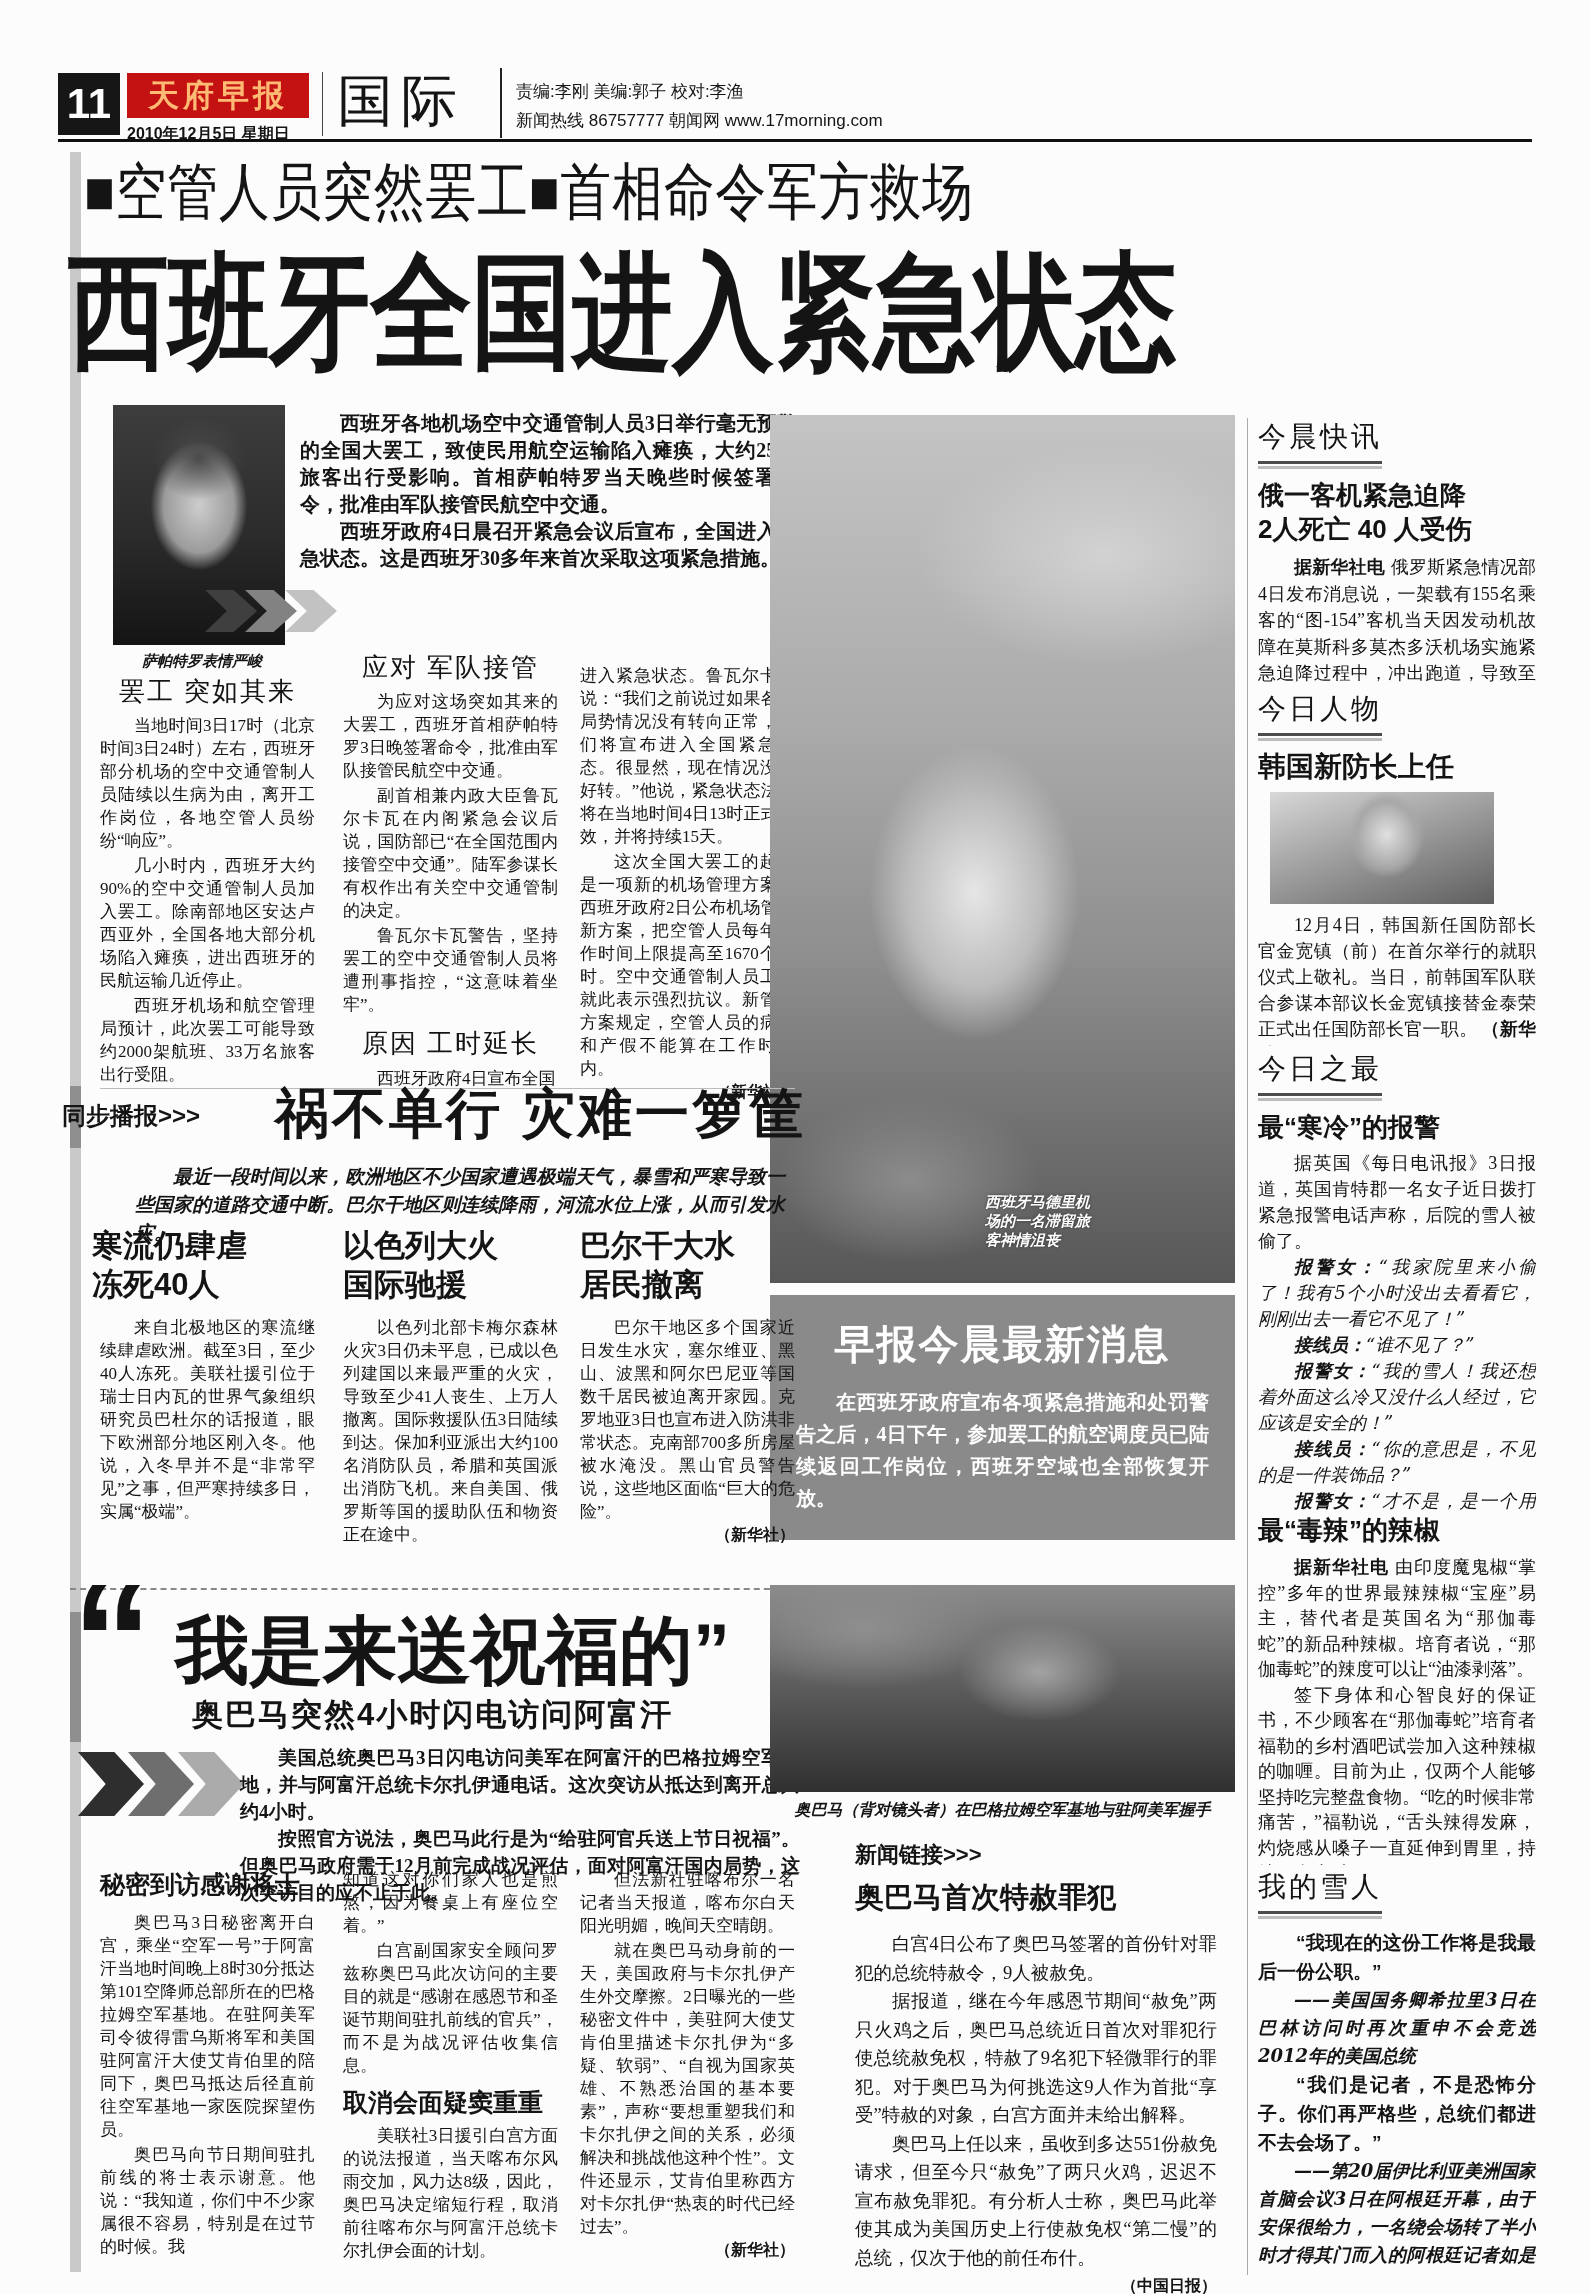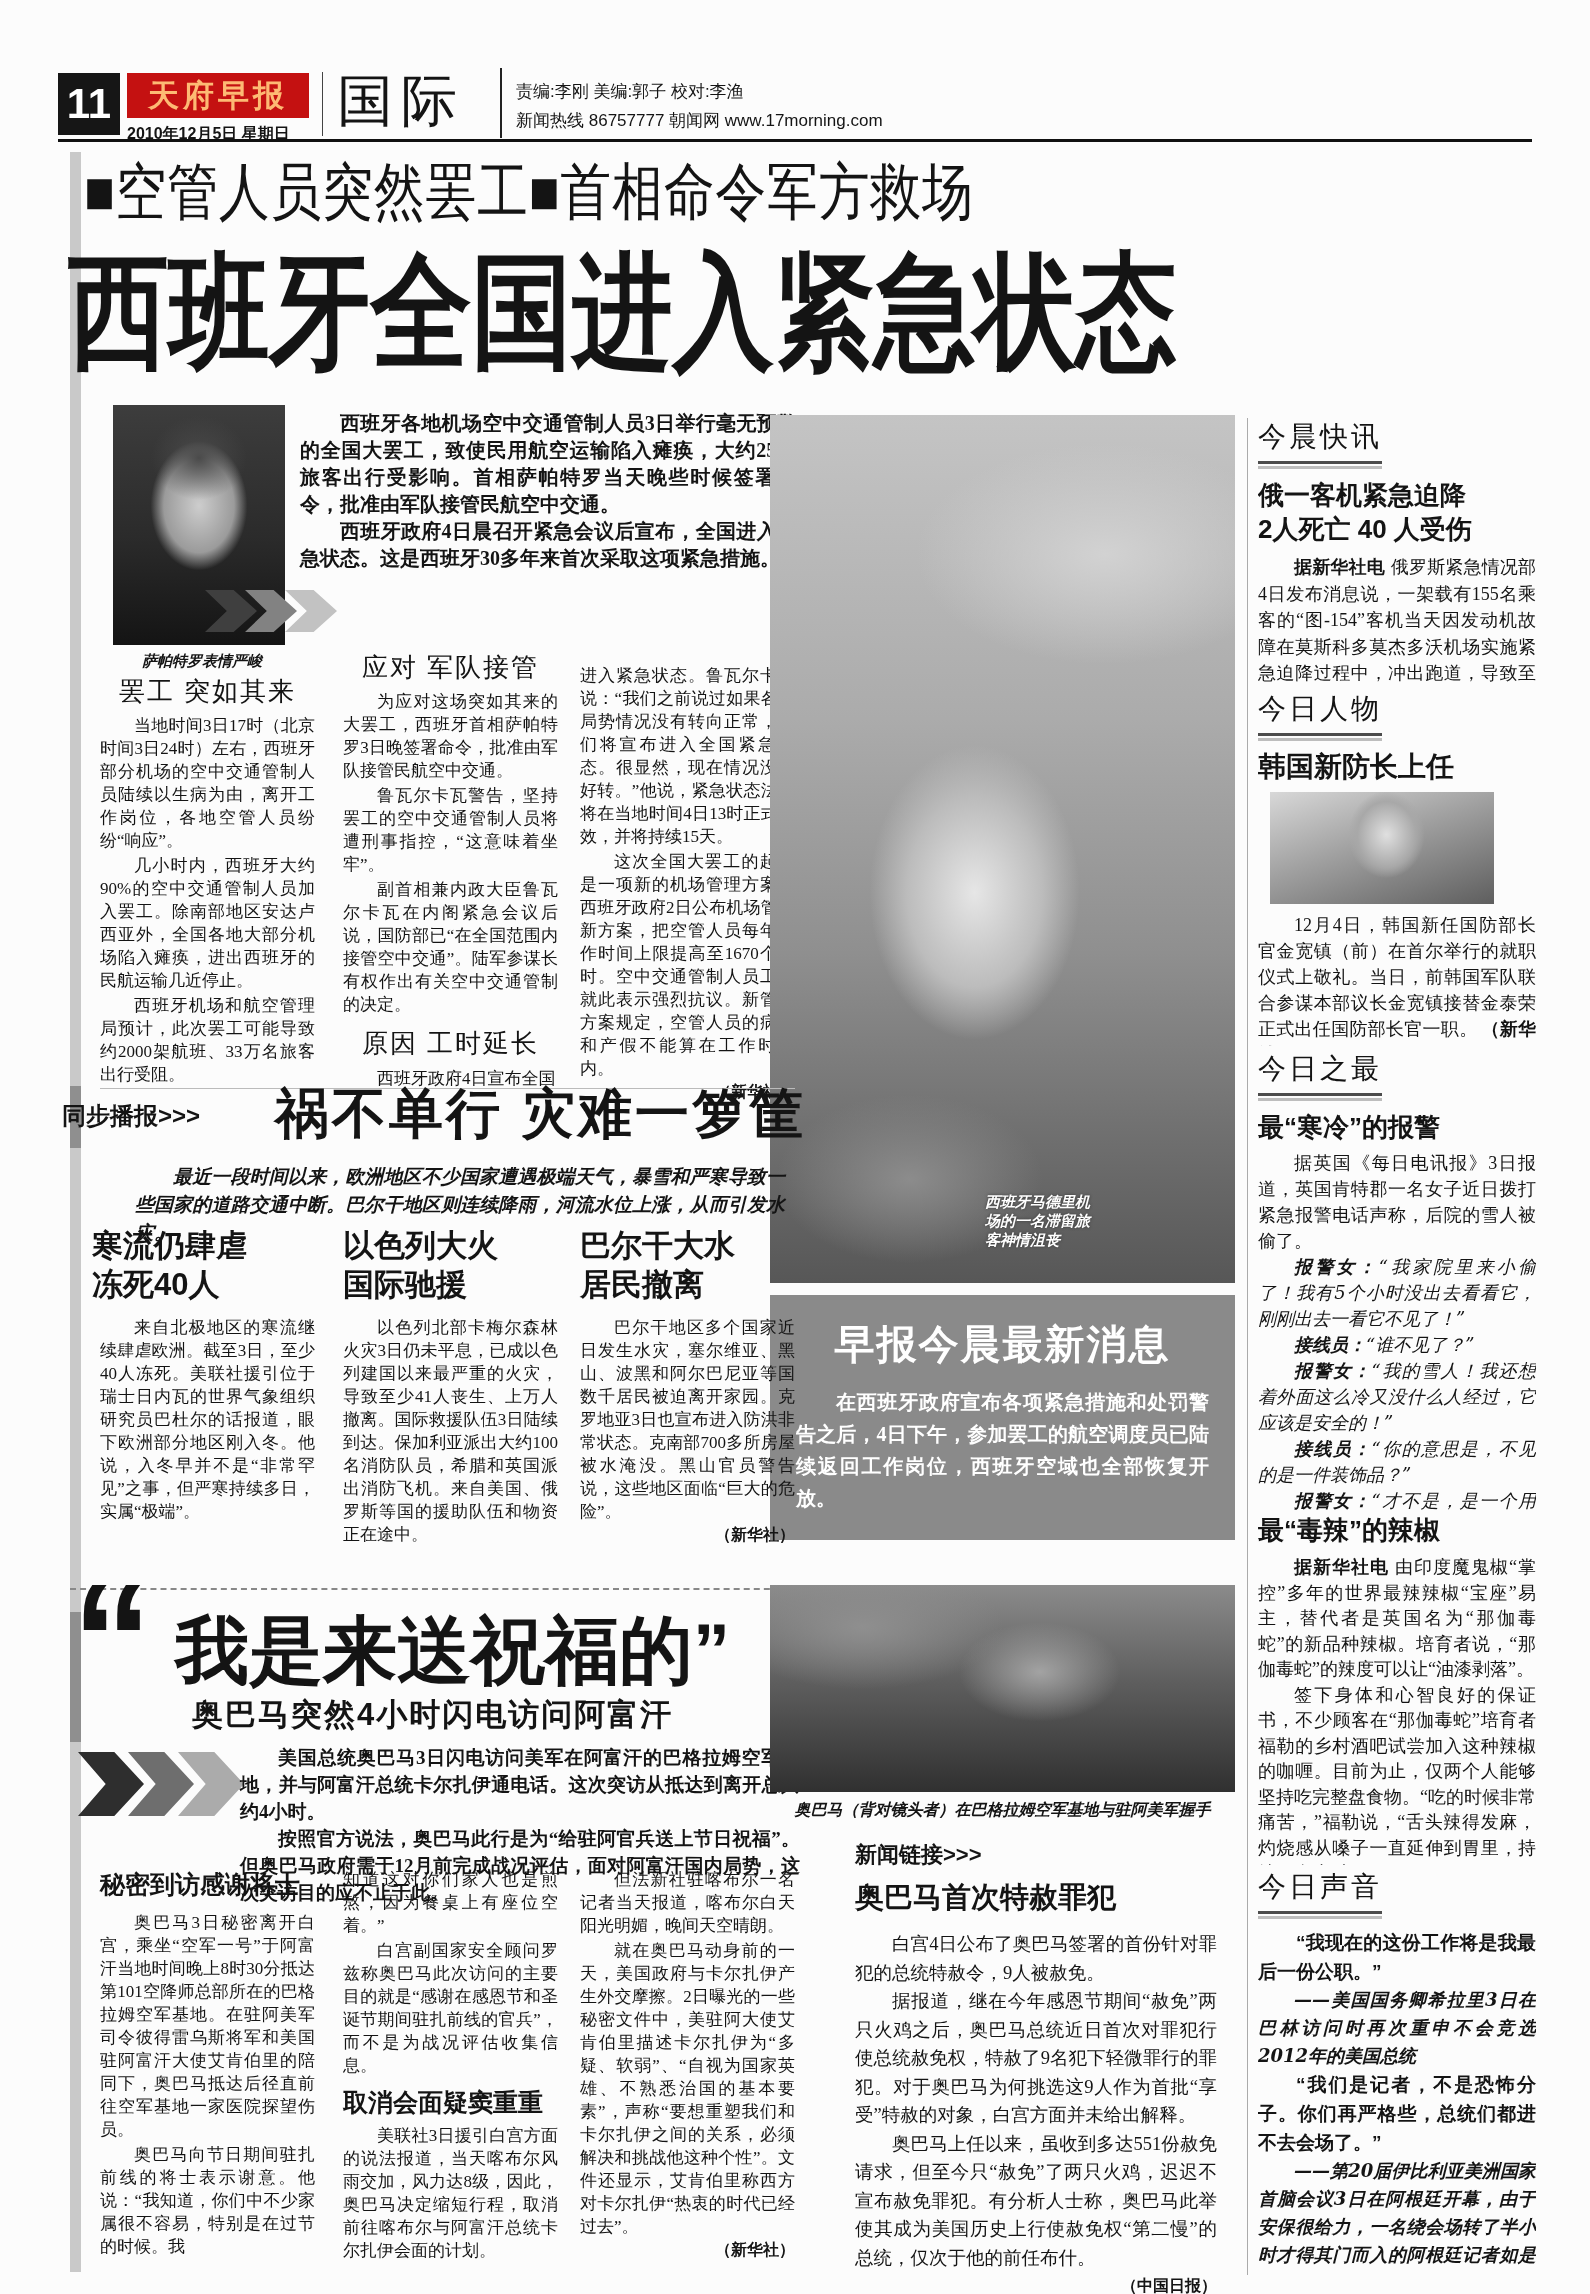--- a/index.html
+++ b/index.html
@@ -87,22 +87,22 @@
   <div class="abs hei colhead" style="left:100px;top:674px;">罢工 突如其来</div>
   <div class="abs song jc colbody" style="left:100px;top:714px;width:215px;">
     <p class="para">当地时间3日17时（北京时间3日24时）左右，西班牙部分机场的空中交通管制人员陆续以生病为由，离开工作岗位，各地空管人员纷纷“响应”。</p>
     <p class="para">几小时内，西班牙大约90%的空中交通管制人员加入罢工。除南部地区安达卢西亚外，全国各地大部分机场陷入瘫痪，进出西班牙的民航运输几近停止。</p>
     <p class="para">西班牙机场和航空管理局预计，此次罢工可能导致约2000架航班、33万名旅客出行受阻。</p>
   </div>
 
   <div class="abs hei colhead" style="left:343px;top:650px;">应对 军队接管</div>
   <div class="abs song jc colbody" style="left:343px;top:690px;width:215px;">
     <p class="para">为应对这场突如其来的大罢工，西班牙首相萨帕特罗3日晚签署命令，批准由军队接管民航空中交通。</p>
+    <p class="para">副首相兼内政大臣鲁瓦尔卡瓦在内阁紧急会议后说，国防部已“在全国范围内接管空中交通”。陆军参谋长有权作出有关空中交通管制的决定。</p>
     <p class="para">鲁瓦尔卡瓦警告，坚持罢工的空中交通管制人员将遭刑事指控，“这意味着坐牢”。</p>
-    <p class="para">副首相兼内政大臣鲁瓦尔卡瓦在内阁紧急会议后说，国防部已“在全国范围内接管空中交通”。陆军参谋长有权作出有关空中交通管制的决定。</p>
     <div class="hei colhead" style="margin:16px 0 12px 0;">原因 工时延长</div>
     <p class="para">西班牙政府4日宣布全国</p>
   </div>
 
   <div class="abs song jc colbody" style="left:580px;top:664px;width:215px;">
     <p class="noind">进入紧急状态。鲁瓦尔卡瓦说：“我们之前说过如果各地局势情况没有转向正常，我们将宣布进入全国紧急状态。很显然，现在情况没有好转。”他说，紧急状态法令将在当地时间4日13时正式生效，并将持续15天。</p>
     <p class="para">这次全国大罢工的起因是一项新的机场管理方案。西班牙政府2日公布机场管理新方案，把空管人员每年工作时间上限提高至1670个小时。空中交通管制人员工会就此表示强烈抗议。新管理方案规定，空管人员的病假和产假不能算在工作时间内。</p>
     <span class="src">（新华社）</span>
   </div>
 
@@ -222,20 +222,20 @@
 
   <div class="side-sec hei" style="top:1513px;height:352px;">
     <div class="sb-title">最“毒辣”的辣椒</div>
     <p class="song para" style="font-size:18px;line-height:25.5px;text-align:justify;margin-top:8px;">
       <span class="lead-b">据新华社电</span><span>由印度魔鬼椒“掌控”多年的世界最辣辣椒“宝座”易主，替代者是英国名为“那伽毒蛇”的新品种辣椒。培育者说，“那伽毒蛇”的辣度可以让“油漆剥落”。</span>
     </p>
     <p class="song para" style="font-size:18px;line-height:25.5px;text-align:justify;">签下身体和心智良好的保证书，不少顾客在“那伽毒蛇”培育者福勒的乡村酒吧试尝加入这种辣椒的咖喱。目前为止，仅两个人能够坚持吃完整盘食物。“吃的时候非常痛苦，”福勒说，“舌头辣得发麻，灼烧感从嗓子一直延伸到胃里，持续一个小时。”</p>
   </div>
 
   <div class="side-sec hei" style="top:1868px;height:404px;">
-    <span class="side-head">今日声音</span>
+    <span class="side-head">我的雪人</span>
     <p class="para" style="font-weight:700;font-size:19px;line-height:29px;text-align:justify;">“我现在的这份工作将是我最后一份公职。”</p>
     <p class="kai para" style="font-size:18px;line-height:28px;text-align:justify;font-weight:700;">——美国国务卿希拉里3日在巴林访问时再次重申不会竞选2012年的美国总统</p>
     <p class="para" style="font-weight:700;font-size:19px;line-height:29px;text-align:justify;">“我们是记者，不是恐怖分子。你们再严格些，总统们都进不去会场了。”</p>
     <p class="kai para" style="font-size:18px;line-height:28px;text-align:justify;font-weight:700;">——第20届伊比利亚美洲国家首脑会议3日在阿根廷开幕，由于安保很给力，一名绕会场转了半小时才得其门而入的阿根廷记者如是说</p>
   </div>
 
 </div>
 
 </body></html>

